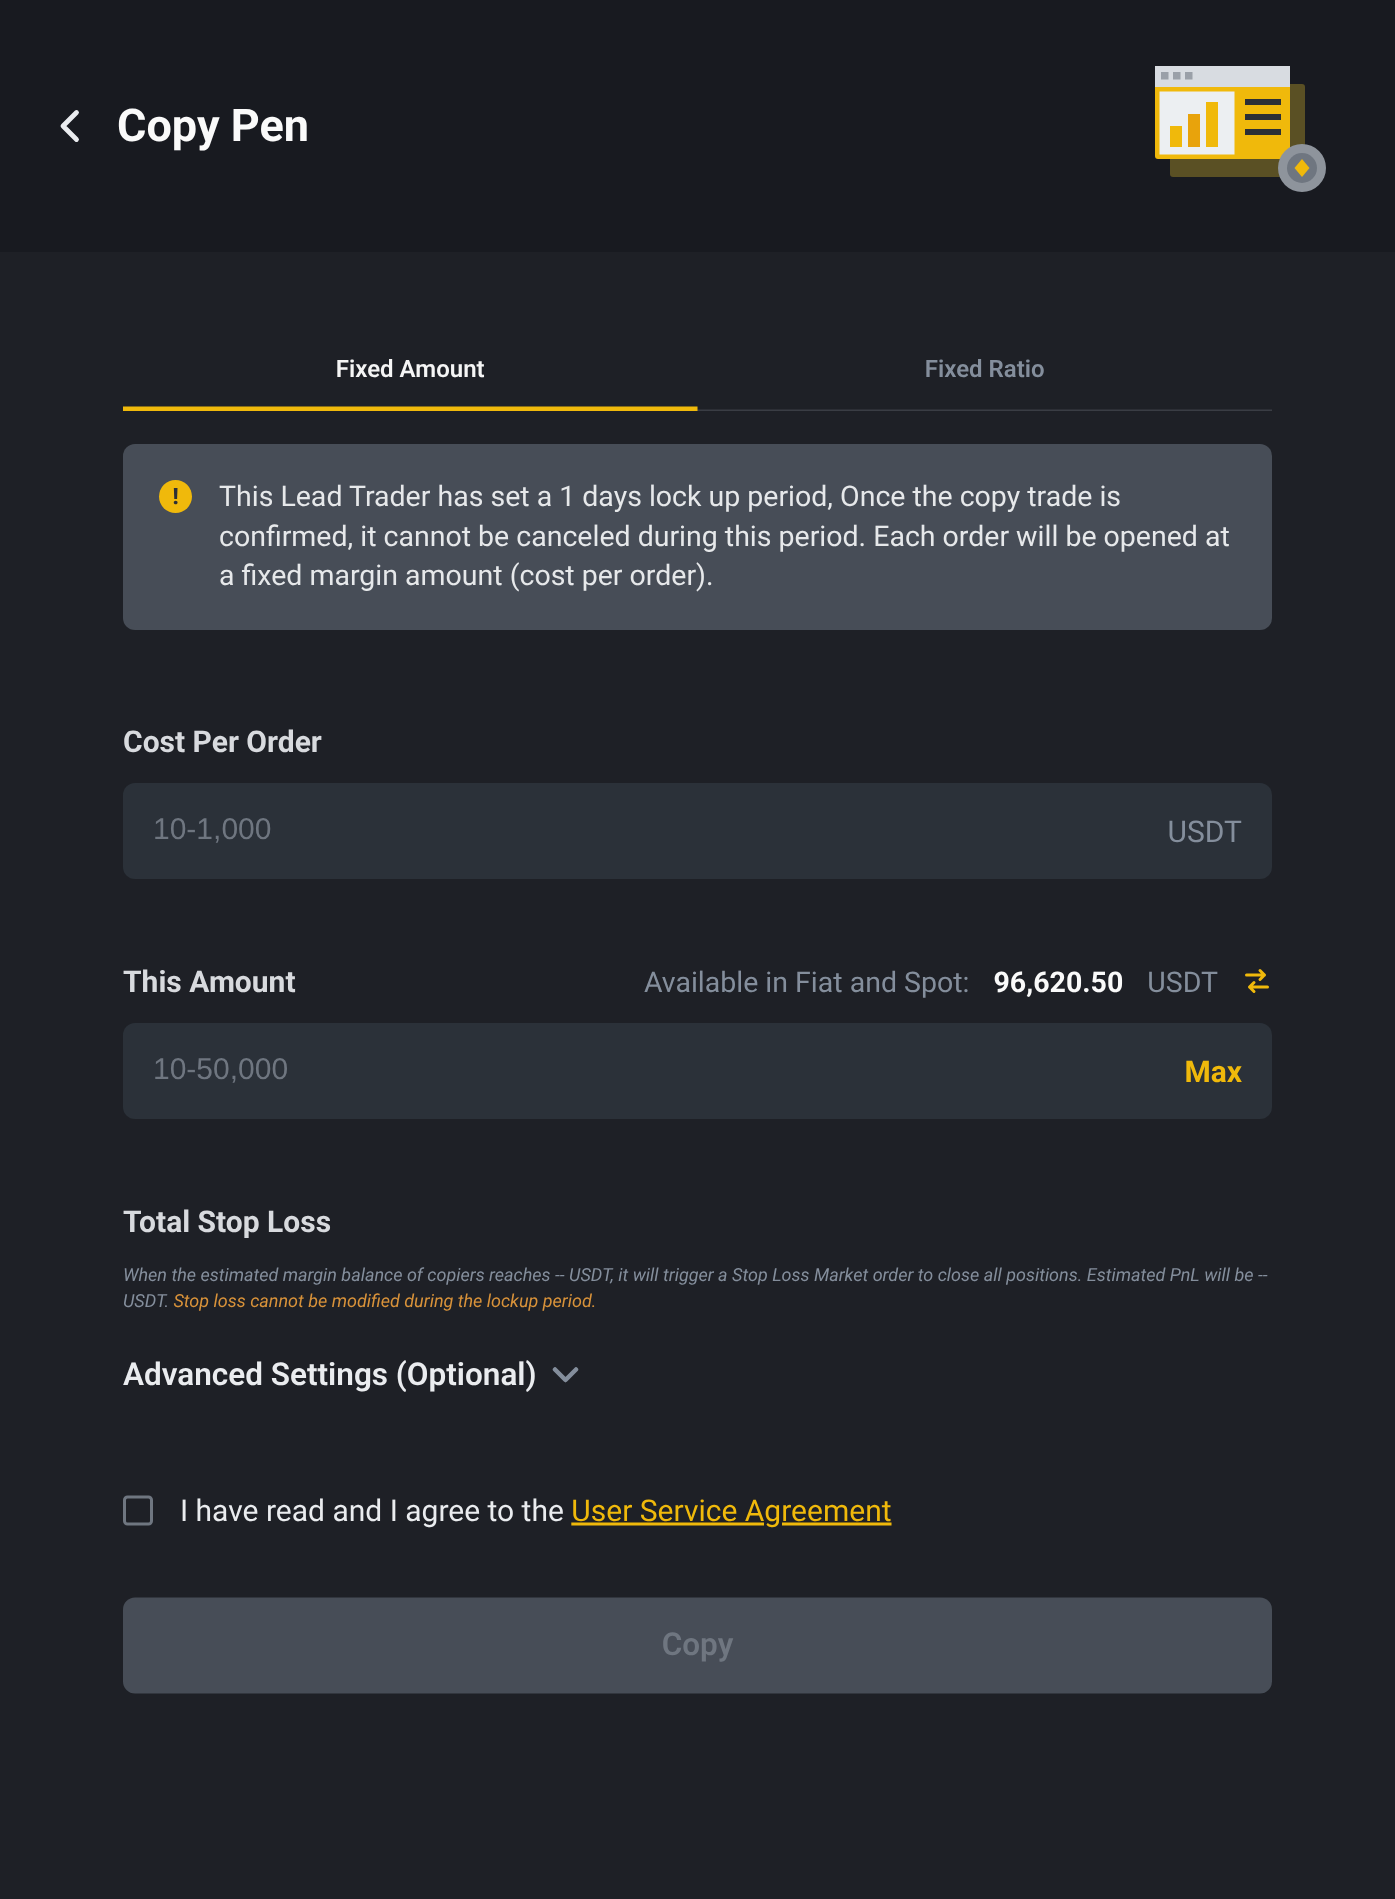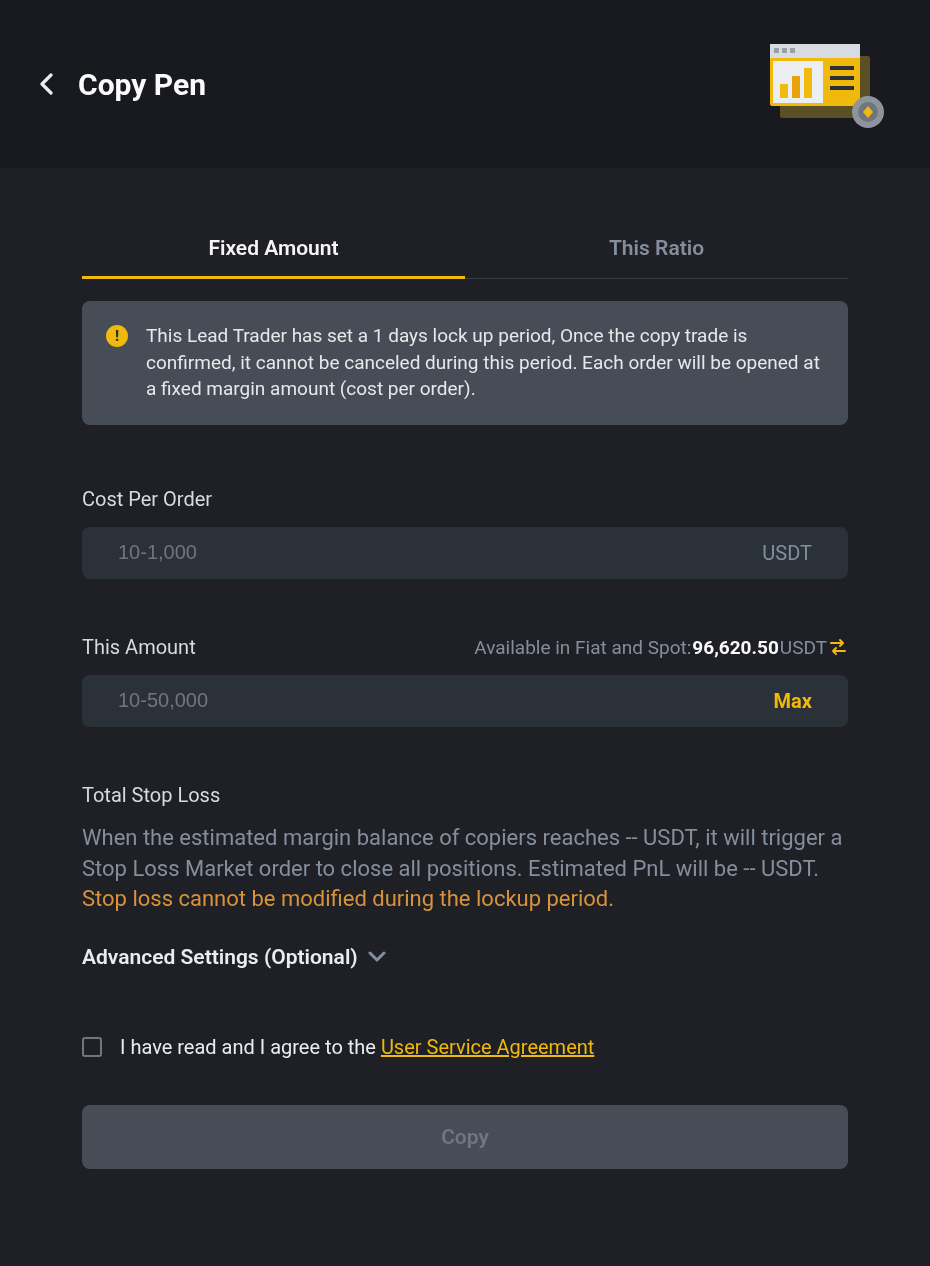--- a/index.html
+++ b/index.html
@@ -33,21 +33,21 @@
 
   .tabs {
     display: flex;
     border-bottom: 1px solid #3a3d44;
     margin-top: 52px;
   }
   .tab {
     flex: 1;
     text-align: center;
     padding: 16px 0 18px;
-    font-size: 21px;
+    font-size: 16px;
     font-weight: 600;
     color: #848e9c;
     cursor: pointer;
     position: relative;
   }
   .tab.active {
     color: #f5f5f5;
   }
   .tab.active::after {
     content: "";
@@ -90,64 +90,65 @@
   .section.first { margin-top: 62px; }
   .section-head {
     display: flex;
     justify-content: space-between;
     align-items: flex-end;
     margin-bottom: 16px;
   }
   .section-label {
     font-size: 20px;
     color: #d8dade;
-    font-weight: 400;
+    font-weight: 700;
   }
   .avail-row {
     display: flex;
     align-items: center;
-    gap: 1px;
+    gap: 16px;
     font-size: 19px;
   }
   .avail-label { color: #848e9c; }
   .avail-value { color: #fafafa; font-weight: 700; }
   .avail-unit { color: #848e9c; }
   .swap-icon { color: #f0b90b; cursor: pointer; display: inline-flex; }
 
   .input-row {
     background: #2b3139;
     border-radius: 8px;
-    height: 52px;
-    display: flex;
-    align-items: center;
-    padding: 0 36px;
+    height: 64px;
+    display: flex;
+    align-items: center;
+    padding: 0 20px;
   }
   .input-row input {
     flex: 1;
     background: transparent;
     border: none;
     outline: none;
     font-size: 20px;
     color: #eaecef;
   }
   .input-row input::placeholder { color: #6f7680; }
   .suffix { font-size: 20px; color: #848e9c; }
   .max-btn {
     font-size: 20px;
     color: #f0b90b;
     font-weight: 700;
     cursor: pointer;
     padding-left: 14px;
   }
 
   .help-text {
-    font-size: 22px;
+    font-size: 12px;
     color: #848e9c;
     line-height: 1.4;
     margin-top: 12px;
+    font-style: italic;
   }
   .warn-inline { color: #d8923a; }
 
   .advanced {
     margin-top: 30px;
     display: flex;
     align-items: center;
     gap: 10px;
     cursor: pointer;
   }
@@ -215,21 +216,21 @@
       <circle cx="108" cy="78" r="10" fill="#6f7680"></circle>
       <path d="M108 72 L113 78 L108 84 L103 78 Z" fill="#f0b90b"></path>
     </svg>
   </div>
 </div>
 
 <div class="content">
 
   <div class="tabs">
     <div class="tab active">Fixed Amount</div>
-    <div class="tab">This Ratio</div>
+    <div class="tab">Fixed Ratio</div>
   </div>
 
   <div class="notice">
     <div class="notice-icon">!</div>
     <div class="notice-text">This Lead Trader has set a 1 days lock up period, Once the copy trade is confirmed, it cannot be canceled during this period. Each order will be opened at a fixed margin amount (cost per order).</div>
   </div>
 
   <div class="section first">
     <div class="section-head">
       <div class="section-label">Cost Per Order</div>

